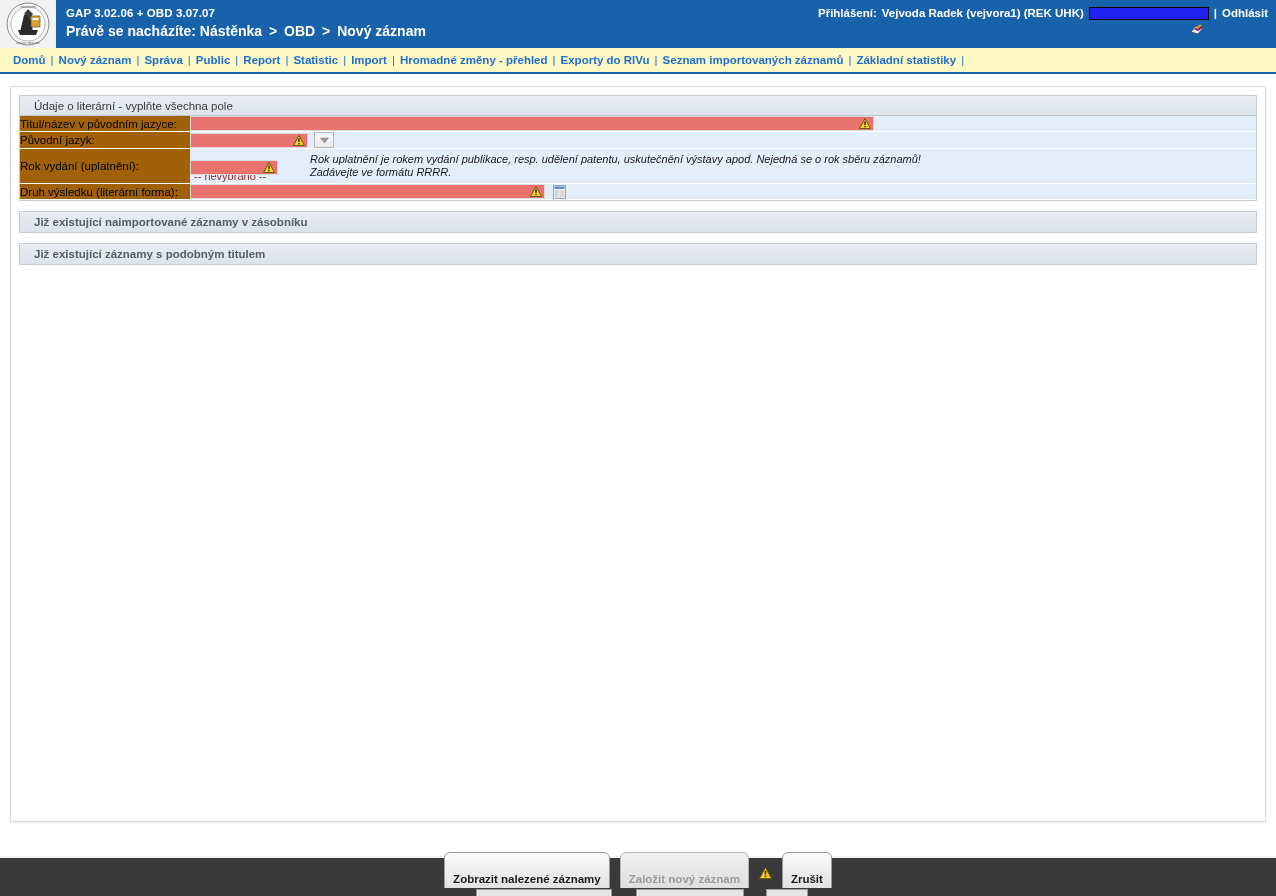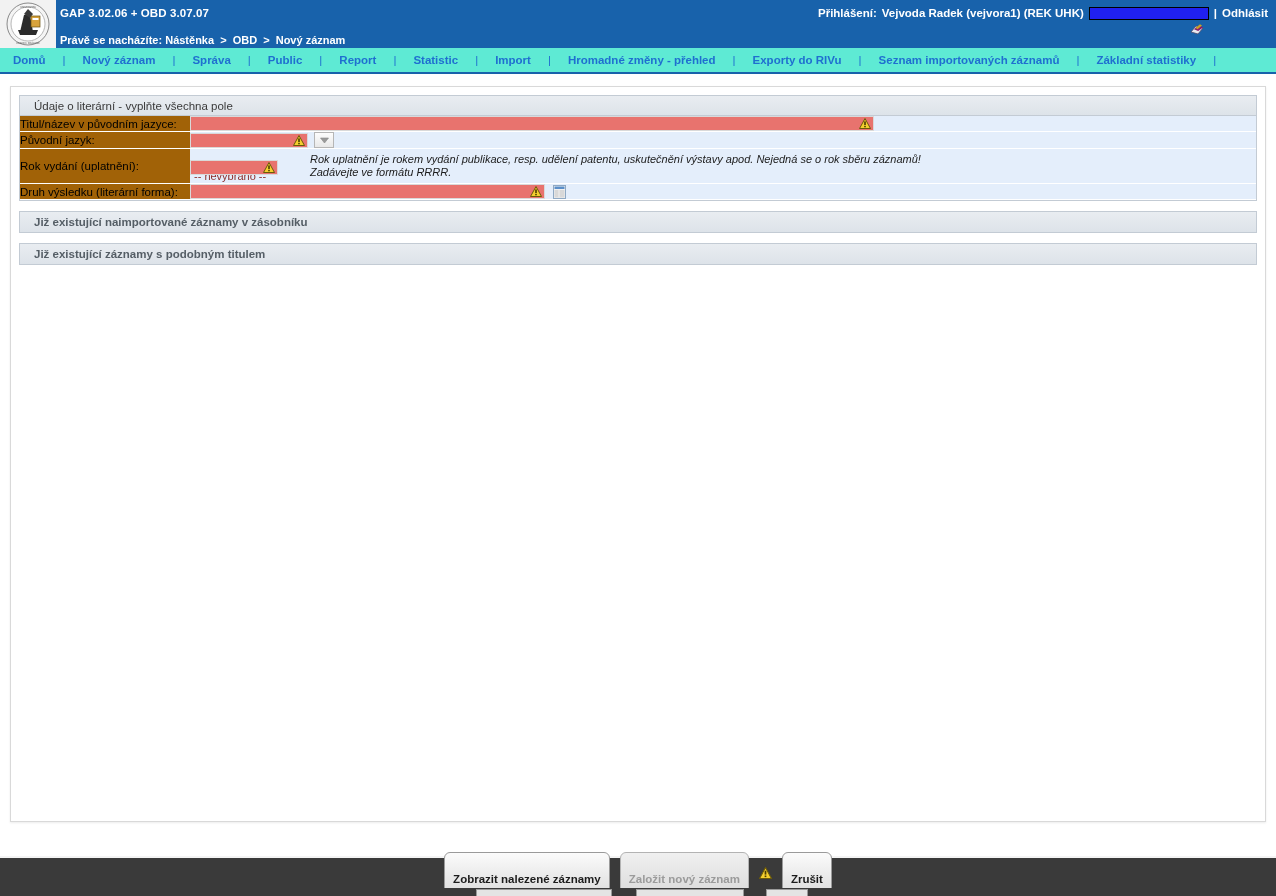--- a/index.html
+++ b/index.html
@@ -26,33 +26,33 @@
   .logo-wrap {
     width: 56px; height: 48px;
     background: #f2f2f2;
     display: flex; align-items: center; justify-content: center;
     flex: 0 0 56px;
     overflow: hidden;
   }
   .crest { display:block; }
 
   .topbar-left {
-    padding: 6px 0 0 4px;
+    padding: 6px 0 0 10px;
     line-height: 15px;
   }
   .topbar-title {
     font-weight: bold;
     font-size: 11.5px;
     letter-spacing: .1px;
     white-space: nowrap;
   }
   .topbar-bread {
     font-weight: bold;
-    font-size: 11px;
-    margin-top: 12px;
+    font-size: 14px;
+    margin-top: 3px;
     white-space: nowrap;
   }
   .bread-sep { padding: 0 3px; font-weight: bold; }
   .bread-link { color:#ffffff; text-decoration:none; }
 
   .topbar-right {
     position: absolute;
     right: 0; top: 0;
     height: 48px;
     padding: 7px 8px 0 0;
@@ -81,28 +81,27 @@
   .book-icon-row {
     margin-top: 3px;
     padding-right: 64px;
     text-align: right;
     height: 14px;
   }
 
   
   .navbar {
     height: 26px;
-    background: #5eead4;
+    background: #fef9c3;
     border-bottom: 2px solid #1862ab;
     display: flex;
     align-items: center;
     padding-left: 8px;
     white-space: nowrap;
     overflow: hidden;
-    gap: 12px;
   }
   .nav-item {
     color: #1f6fd0;
     font-size: 11.5px;
     font-weight: bold;
     text-decoration: none;
     padding: 0 5px;
   }
   .nav-sep { color: #1f6fd0; font-size: 11.5px; }
 

